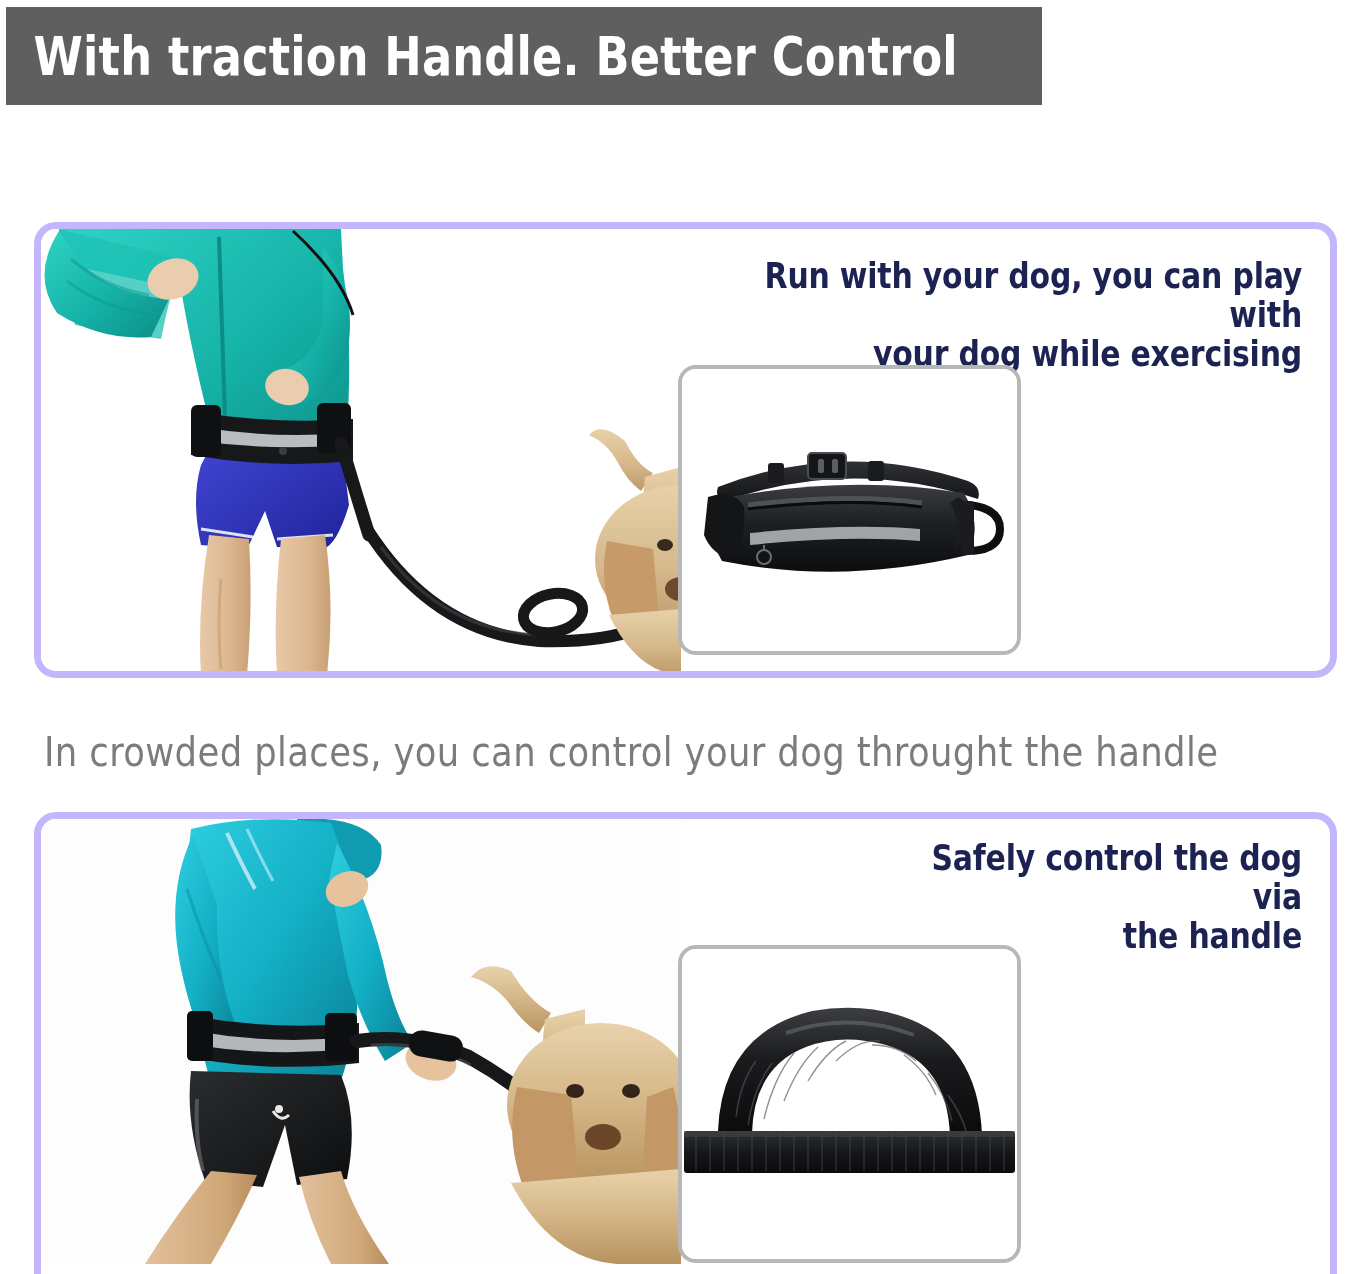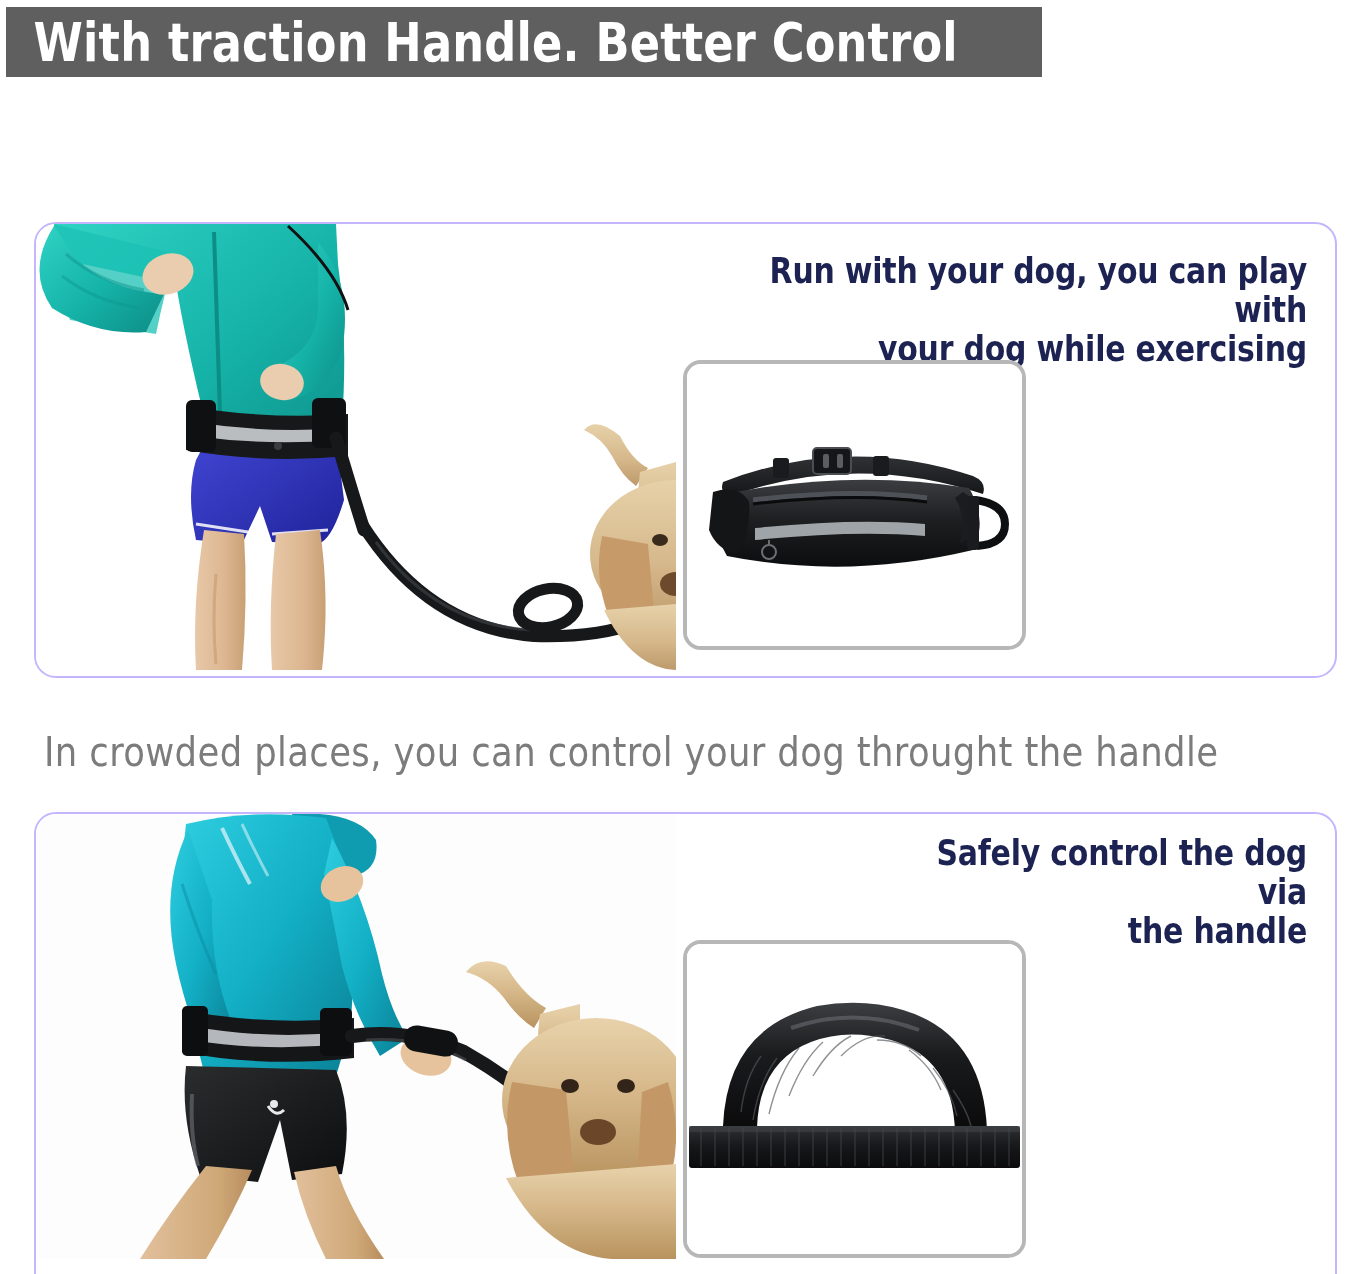--- a/index.html
+++ b/index.html
@@ -4,33 +4,33 @@
 <style>
   html,body{margin:0;padding:0;}
   body{
     width:1348px;height:1274px;background:#ffffff;
     font-family:"Liberation Sans", sans-serif;
     overflow:hidden;position:relative;
   }
 
   
   .banner{
-    position:absolute;left:6px;top:7px;width:1036px;height:70px;
+    position:absolute;left:6px;top:7px;width:1036px;height:98px;
     background:#5f5f5f;display:flex;align-items:center;
   }
   .banner-text{
     color:#ffffff;font-size:54px;font-weight:700;letter-spacing:.2px;
     padding-left:30px;white-space:nowrap;
     font-family:"Liberation Sans Narrow","DejaVu Sans Condensed","Liberation Sans",sans-serif;
     transform:scaleX(.92);transform-origin:left center;
   }
 
   
   .panel{
-    position:absolute;border:2px solid #c4b5fd;border-radius:22px;
+    position:absolute;border:7px solid #c4b5fd;border-radius:22px;
     background:#ffffff;overflow:hidden;box-sizing:border-box;
   }
   #panel-1{left:34px;top:222px;width:1303px;height:456px;}
   #panel-2{left:34px;top:812px;width:1303px;height:571px;}
 
   .panel-photo{position:absolute;left:0;top:0;width:640px;height:100%;overflow:hidden;}
   .panel-right{position:absolute;right:0;top:0;width:660px;height:100%;}
 
   
   .headline{

